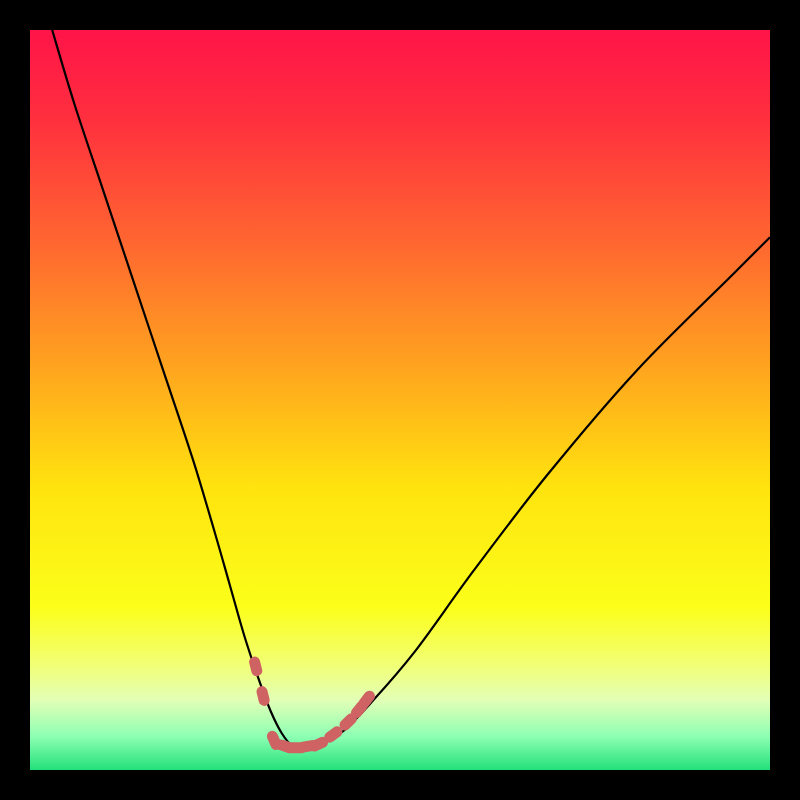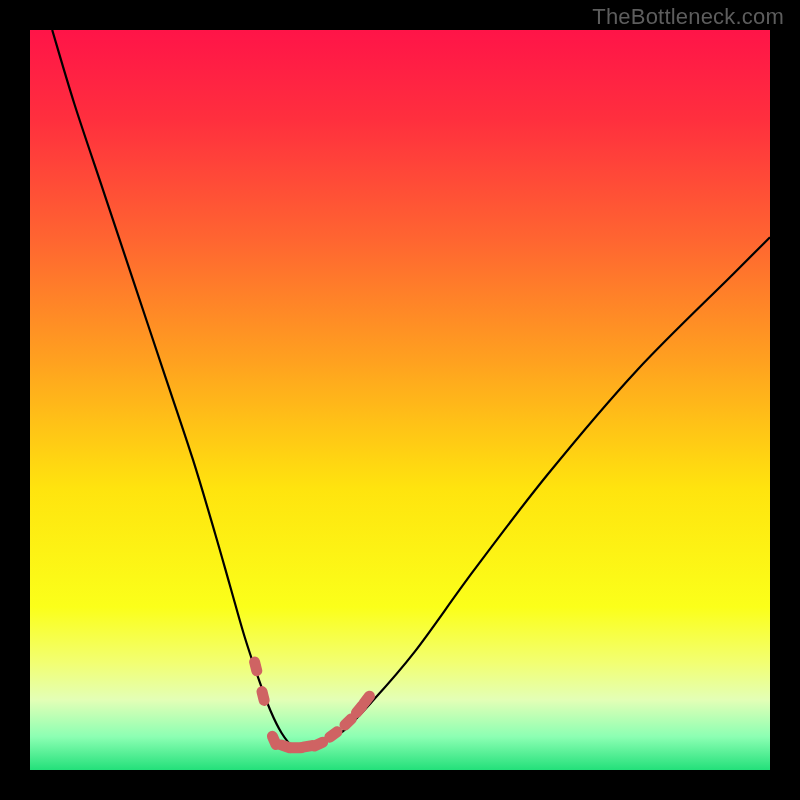--- a/index.html
+++ b/index.html
@@ -40,21 +40,20 @@
   .plot-area svg {
     display: block;
     width: 740px;
     height: 740px;
   }
 </style>
 </head>
 <body>
 
 <div class="frame">
-  <div class="watermark">TheBottleneck.com</div>
 
   <div class="plot-area">
     <svg id="plot-svg" viewBox="0 0 740 740" preserveAspectRatio="none">
       <defs>
         <linearGradient id="bg-grad" x1="0" y1="0" x2="0" y2="1">
             <stop offset="0.00%" stop-color="#ff1448"></stop>
             <stop offset="12.00%" stop-color="#ff2f3e"></stop>
             <stop offset="28.00%" stop-color="#ff6431"></stop>
             <stop offset="45.00%" stop-color="#ffa21f"></stop>
             <stop offset="62.00%" stop-color="#ffe40e"></stop>

